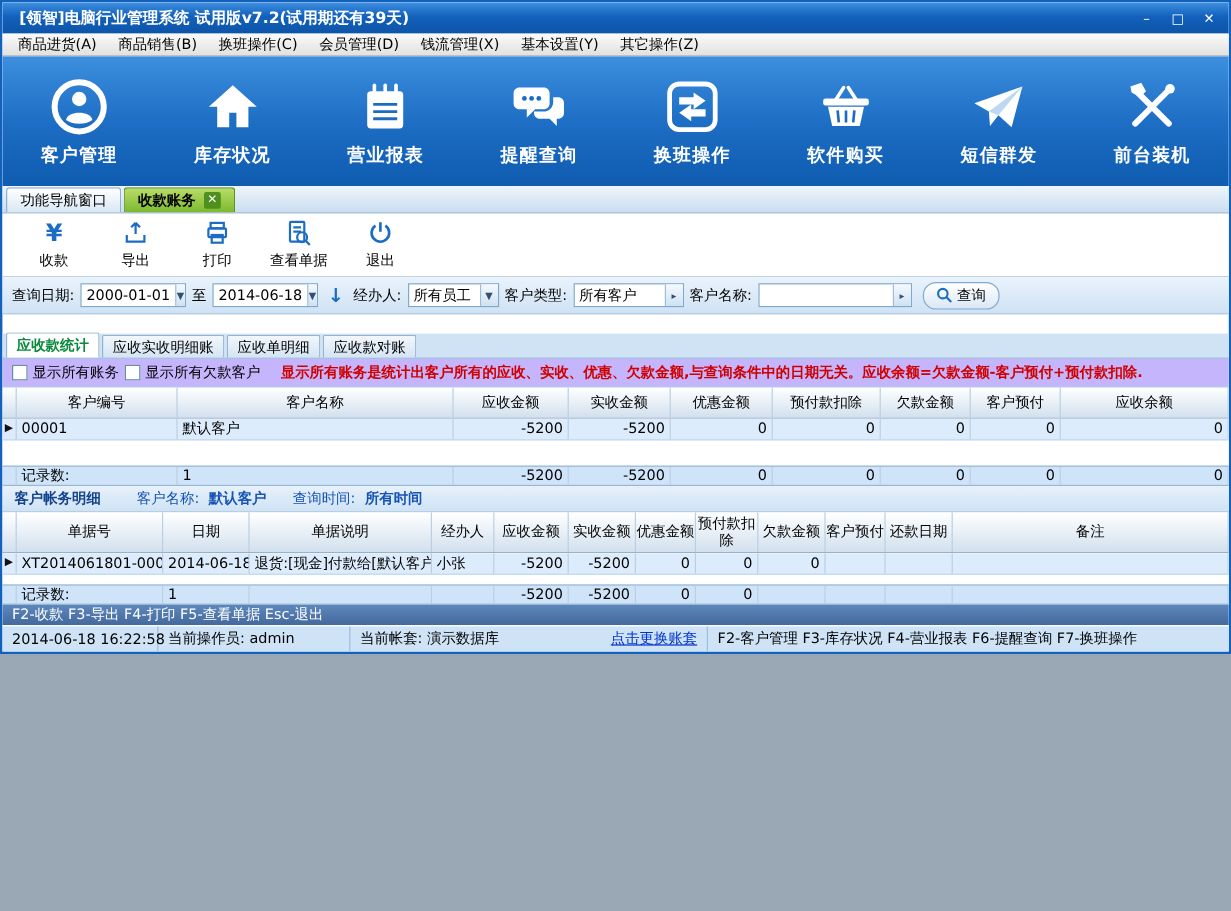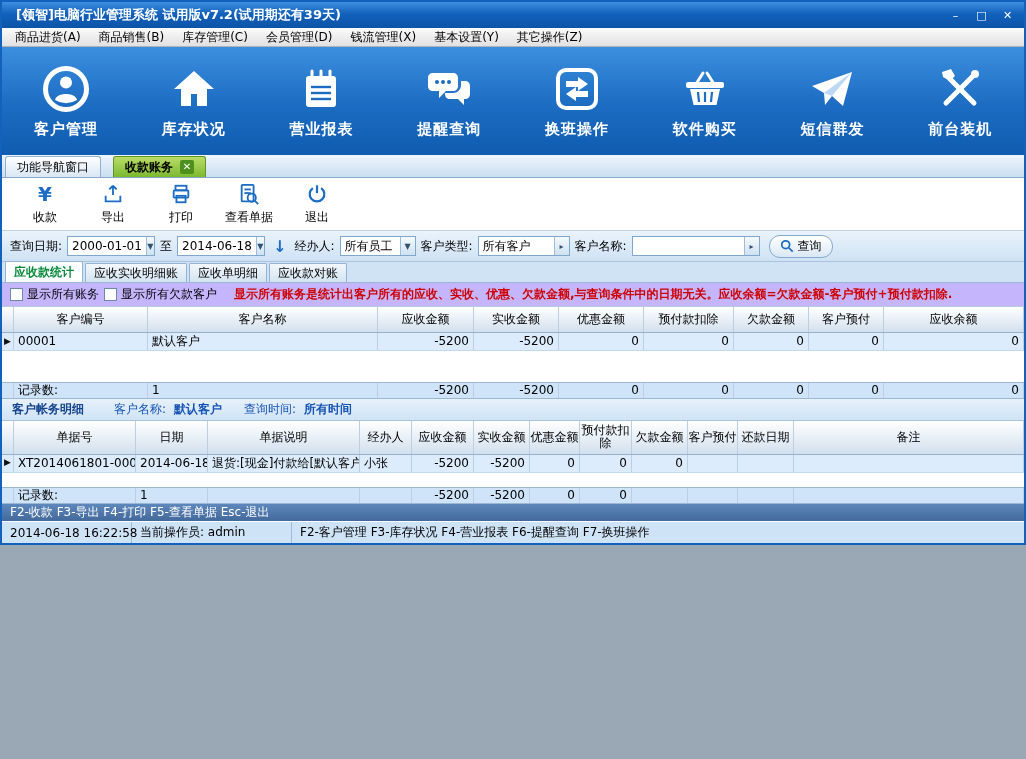--- a/index.html
+++ b/index.html
@@ -18,21 +18,21 @@
 .menuitem{padding:0 9px;height:100%;display:flex;align-items:center;white-space:nowrap;}
 
 
 .toolbar{height:108px;flex:0 0 auto;background:linear-gradient(#3c8ede 0%,#1b6cc2 55%,#0f5cb0 100%);display:flex;}
 .tbitem{flex:1;display:flex;flex-direction:column;align-items:center;justify-content:center;gap:6px;color:#fff;cursor:default;}
 .tbicon{width:50px;height:50px;display:flex;align-items:center;justify-content:center;}
 .tbicon svg{width:48px;height:48px;}
 .tblabel{font-size:15px;font-weight:bold;letter-spacing:1px;white-space:nowrap;}
 
 
-.tabbar{height:23px;flex:0 0 auto;background:linear-gradient(#eef5fc,#cadef1);border-bottom:1px solid #86a9cb;display:flex;align-items:flex-end;padding-left:3px;gap:12px;}
+.tabbar{height:23px;flex:0 0 auto;background:linear-gradient(#eef5fc,#cadef1);border-bottom:1px solid #86a9cb;display:flex;align-items:flex-end;padding-left:3px;gap:2px;}
 .tab{height:21px;padding:0 11px;display:flex;align-items:center;gap:7px;background:linear-gradient(#ffffff,#d9e7f4);border:1px solid #8fb0cf;border-bottom:none;border-radius:3px 3px 0 0;white-space:nowrap;}
 .tab.active{background:linear-gradient(#b9dd68,#7cb830);border-color:#5f9420;font-weight:bold;}
 .tabclose{width:14px;height:14px;background:#4e8f1d;color:#fff;font-size:10px;line-height:1;display:flex;align-items:center;justify-content:center;border-radius:2px;}
 
 
 .actionbar{height:53px;flex:0 0 auto;background:#fff;border-bottom:1px solid #c0d2e4;display:flex;align-items:center;padding-left:12px;gap:6px;}
 .abtn{min-width:62px;height:46px;display:flex;flex-direction:column;align-items:center;justify-content:center;gap:3px;padding:0 6px;border-radius:3px;}
 .aicon{height:23px;display:flex;align-items:center;justify-content:center;color:#1b6cc2;font-weight:bold;}
 .aicon svg{width:22px;height:22px;}
 .yuan{font-size:20px;line-height:1;}
@@ -44,21 +44,21 @@
 .combotext{padding:0 4px;display:flex;align-items:center;white-space:nowrap;flex:1;}
 .comboarrow{width:15px;background:linear-gradient(#f4f9fe,#cfe2f2);border-left:1px solid #9fbcd8;color:#33506e;display:flex;align-items:center;justify-content:center;font-size:8px;}
 .w-date{width:88px;}
 .w-op{width:76px;}
 .w-type{width:92px;}
 .w-name{width:128px;}
 .qdownarrow{color:#1b6cc2;font-weight:bold;font-size:16px;padding:0 3px;}
 .searchbtn{margin-left:4px;height:23px;padding:0 10px;display:inline-flex;align-items:center;gap:4px;background:linear-gradient(#ffffff,#d9e8f6);border:1px solid #84aad0;border-radius:11px;font-size:12px;font-family:inherit;}
 
 
-.subtabs{height:21px;flex:0 0 auto;background:#cfe3f5;border-bottom:1px solid #9ab8d4;display:flex;align-items:flex-end;padding-left:3px;}
+.subtabs{height:21px;flex:0 0 auto;background:#cfe3f5;border-bottom:1px solid #9ab8d4;display:flex;align-items:flex-end;padding-left:3px;margin-top:16px;}
 .subtab{height:19px;padding:0 8px;display:flex;align-items:center;background:linear-gradient(#f2f7fc,#d4e4f2);border:1px solid #93b3d0;border-bottom:none;border-radius:2px 2px 0 0;margin-right:2px;white-space:nowrap;}
 .subtab.active{background:#fff;color:#0a8a3c;font-weight:bold;height:21px;}
 
 
 .checkrow{height:24px;flex:0 0 auto;background:#c4b5fd;display:flex;align-items:center;padding-left:8px;gap:5px;border-bottom:1px solid #b2cce4;}
 .cbwrap{display:flex;align-items:center;gap:4px;}
 .cb{width:13px;height:13px;background:#fff;border:1px solid #6a8aa8;flex:0 0 auto;}
 .note{color:#d00000;font-weight:bold;margin-left:12px;white-space:nowrap;overflow:hidden;}
 
 
@@ -108,21 +108,21 @@
     <span class="winbtns">
       <span class="winbtn">–</span>
       <span class="winbtn">□</span>
       <span class="winbtn">✕</span>
     </span>
   </div>
 
   <div class="menubar">
     <span class="menuitem">商品进货(A)</span>
     <span class="menuitem">商品销售(B)</span>
-    <span class="menuitem">库存管理(C)</span>
+    <span class="menuitem">换班操作(C)</span>
     <span class="menuitem">会员管理(D)</span>
     <span class="menuitem">钱流管理(X)</span>
     <span class="menuitem">基本设置(Y)</span>
     <span class="menuitem">其它操作(Z)</span>
   </div>
 
   <div class="toolbar">
     <div class="tbitem">
       <span class="tbicon">
         <svg viewBox="0 0 48 48">
@@ -437,16 +437,20 @@
     <div class="cell t2c12"></div>
   </div>
 
   <div class="hintbar">
     <span>F2-收款 F3-导出 F4-打印 F5-查看单据 Esc-退出</span>
   </div>
 
   <div class="statusbar">
     <span class="spanel sp1">2014-06-18 16:22:58</span>
     <span class="spanel sp2">当前操作员: admin</span>
+    <span class="spanel sp3">
+      <span>当前帐套: 演示数据库</span>
+      <span class="link">点击更换账套</span>
+    </span>
     <span class="spanel sp4">F2-客户管理  F3-库存状况  F4-营业报表  F6-提醒查询  F7-换班操作</span>
   </div>
 
 </div>
 
 </body></html>

